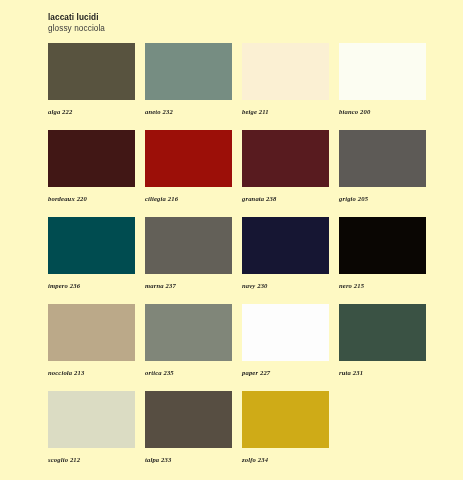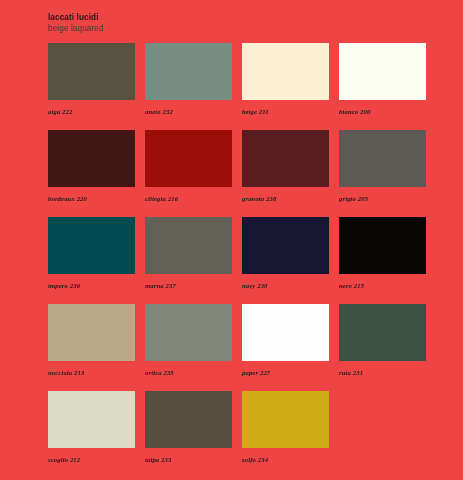--- a/index.html
+++ b/index.html
@@ -11,21 +11,21 @@
     width: 463px;
     height: 480px;
     font-family: "Liberation Serif", serif;
     -webkit-font-smoothing: antialiased;
     overflow: hidden;
   }
   .page {
     position: relative;
     width: 463px;
     height: 480px;
-    background: #ef4444;
+    background: #fef9c3;
     box-sizing: border-box;
   }
   .header {
     position: absolute;
     left: 48px;
     top: 12px;
     width: 380px;
   }
   .title-it {
     font-family: "Liberation Sans", sans-serif;
@@ -76,21 +76,21 @@
     line-height: 8px;
   }
 </style>
 </head>
 <body>
 
 <div class="page">
 
   <div class="header">
     <div class="title-it">laccati lucidi</div>
-    <div class="title-en">beige laquared</div>
+    <div class="title-en">glossy nocciola</div>
   </div>
 
   <div class="grid" id="swatch-grid">
       <div class="cell">
         <div class="swatch" style="background: rgb(88, 83, 63);"></div>
         <div class="swatch-label">alga 222</div>
       </div>
       <div class="cell">
         <div class="swatch" style="background: rgb(118, 141, 130);"></div>
         <div class="swatch-label">aneto 232</div>

